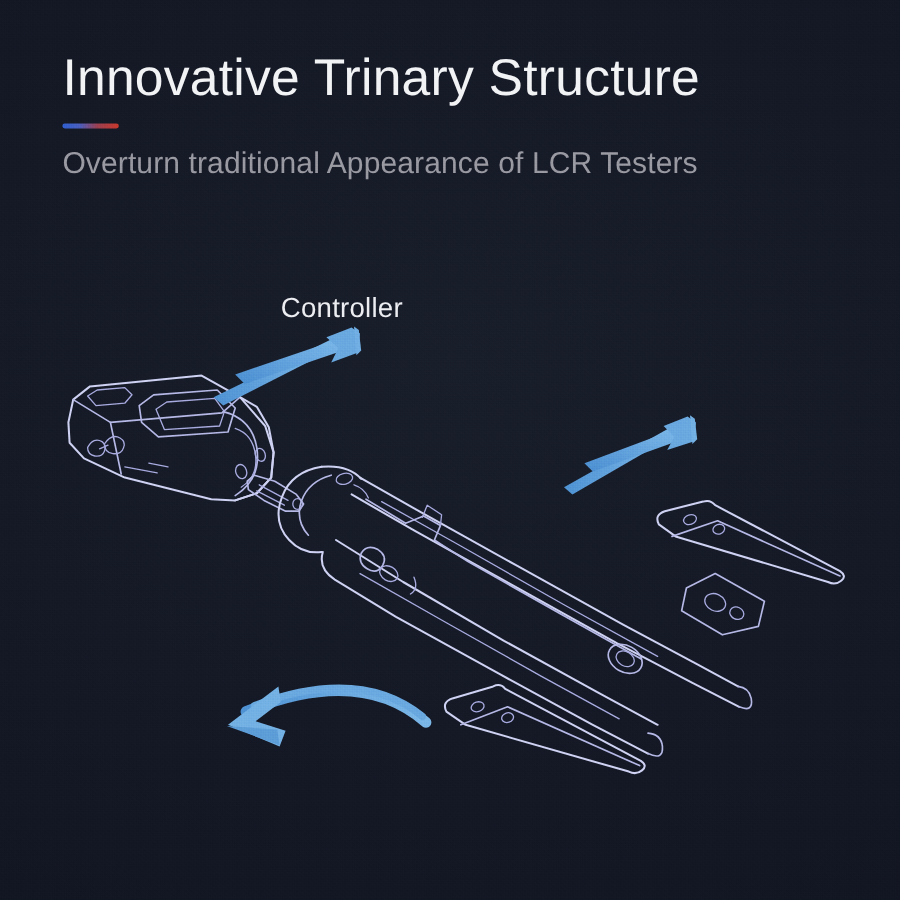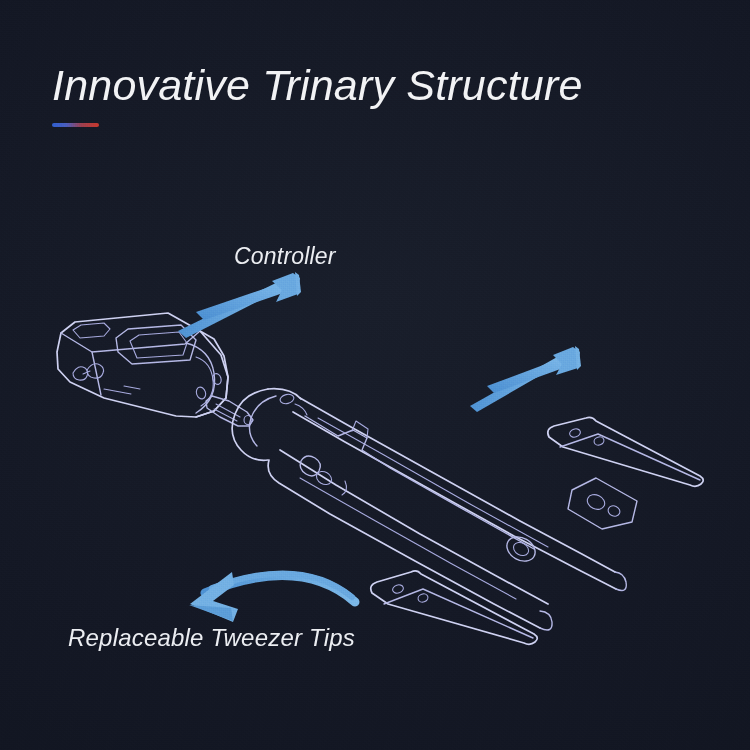--- a/index.html
+++ b/index.html
@@ -32,23 +32,22 @@
     background-image:
       repeating-linear-gradient(0deg, rgba(255,255,255,.030) 0px, rgba(255,255,255,.030) 1px, rgba(0,0,0,.030) 1px, rgba(0,0,0,.030) 2px),
       repeating-linear-gradient(90deg, rgba(255,255,255,.025) 0px, rgba(255,255,255,.025) 1px, rgba(0,0,0,.035) 1px, rgba(0,0,0,.035) 2px),
       repeating-linear-gradient(38deg, rgba(255,255,255,.018) 0px, rgba(255,255,255,.018) 1px, rgba(0,0,0,.022) 1px, rgba(0,0,0,.022) 3px);
   }
 
   
   #header {
     position: absolute;
     left: 52px;
-    top: 60px;
+    top: 40px;
     width: 640px;
-    font-style: italic;
   }
   #title {
     margin: 0;
     font-size: 43px;
     font-weight: 400;
     letter-spacing: .2px;
     line-height: 50px;
     color: #f2f3f5;
     white-space: nowrap;
   }
@@ -71,21 +70,20 @@
   }
 
   
   .callout {
     position: absolute;
     color: #eceef2;
     font-size: 23px;
     font-weight: 400;
     letter-spacing: .2px;
     white-space: nowrap;
-    font-style: italic;
   }
   #label-controller { left: 234px; top: 243px; }
   #label-test-arms  { left: 516px; top: 310px; }
   #label-tweezer    { left: 68px;  top: 624px; font-size: 24px; }
 
   
   #artwork {
     position: absolute;
     inset: 0;
   }
@@ -218,21 +216,21 @@
         <path fill="none" stroke="#6aa9e0" stroke-width="6" stroke-linecap="round" d="M352 597 q-52 -42 -140 -9"></path>
         <path fill="#74b1e4" d="M190 604 L232 572 L234 585 L213 601 L238 609 L233 622 Z"></path>
         <path fill="#5d9ed8" d="M189 605 L233 621 L231 608 Z"></path>
       </g>
     </svg>
   </div>
 
   <div id="header">
     <h1 id="title">Innovative Trinary Structure</h1>
     <div id="accent-bar"></div>
+    <p id="subtitle">Overturn traditional Appearance of LCR Testers</p>
   </div>
 
   <div class="callout" id="label-controller">Controller</div>
 
 
-  <div class="callout" id="label-tweezer">Replaceable Tweezer Tips</div>
 
   <div id="noise"></div>
 </div>
 
 </body></html>

